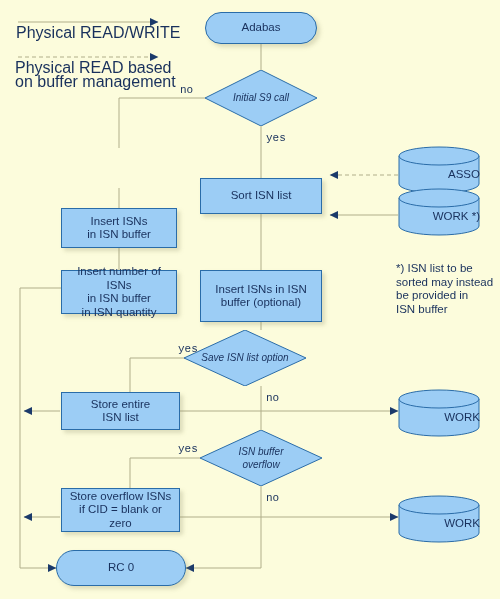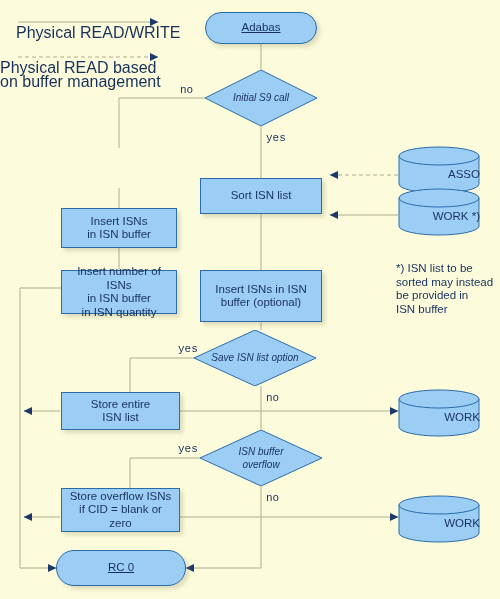--- a/index.html
+++ b/index.html
@@ -36,21 +36,20 @@
     line-height: 13.5px;
     display: flex;
     align-items: center;
     justify-content: center;
     text-align: center;
     z-index: 3;
     box-shadow: 3px 3px 4px rgba(150,150,110,0.30);
   }
   .node.stadium {
     border-radius: 999px;
-    text-decoration: underline;
   }
   .node span {
     display: block;
     padding: 0 3px;
   }
   .diamond {
     position: absolute;
     z-index: 3;
     display: flex;
     align-items: center;
@@ -167,21 +166,21 @@
 
       <line x1="60" y1="517" x2="24" y2="517" marker-end="url(#ah)"></line>
 
       <line x1="20" y1="568" x2="56" y2="568" marker-end="url(#ah)"></line>
 
       <path d="M261,522 L261,568 L186,568" marker-end="url(#ah)"></path>
     </g>
   </svg>
 
   <div class="legend-text" style="left:16px; top:26px;">Physical READ/WRITE</div>
-  <div class="legend-text" style="left:0; top:61px;">Physical READ based
+  <div class="legend-text" style="left:15px; top:61px;">Physical READ based
 on buffer management</div>
 
   <div class="node stadium" style="left:205px; top:12px; width:112px; height:32px;">
     <span>Adabas</span>
   </div>
 
   <div class="diamond" style="left:205px; top:70px; width:112px; height:56px;">
     <svg class="dshape" viewBox="0 0 112 56" preserveAspectRatio="none">
       <polygon points="56,0 112,28 56,56 0,28" fill="#9ccdf5" stroke="#2a6ca8" stroke-width="1"></polygon>
     </svg>
@@ -202,21 +201,21 @@
 
   <div class="node" style="left:200px; top:178px; width:122px; height:36px;">
     <span>Sort ISN list</span>
   </div>
 
   <div class="node" style="left:200px; top:270px; width:122px; height:52px;">
     <span style="white-space:pre-line">Insert ISNs in ISN
 buffer (optional)</span>
   </div>
 
-  <div class="diamond" style="left:194px; top:330px; width:122px; height:56px;">
+  <div class="diamond" style="left:184px; top:330px; width:122px; height:56px;">
     <svg class="dshape" viewBox="0 0 122 56" preserveAspectRatio="none">
       <polygon points="61,0 122,28 61,56 0,28" fill="#9ccdf5" stroke="#2a6ca8" stroke-width="1"></polygon>
     </svg>
     <span>Save ISN list option</span>
   </div>
 
   <div class="node" style="left:61px; top:392px; width:119px; height:38px;">
     <span style="white-space:pre-line">Store entire
 ISN list</span>
   </div>

